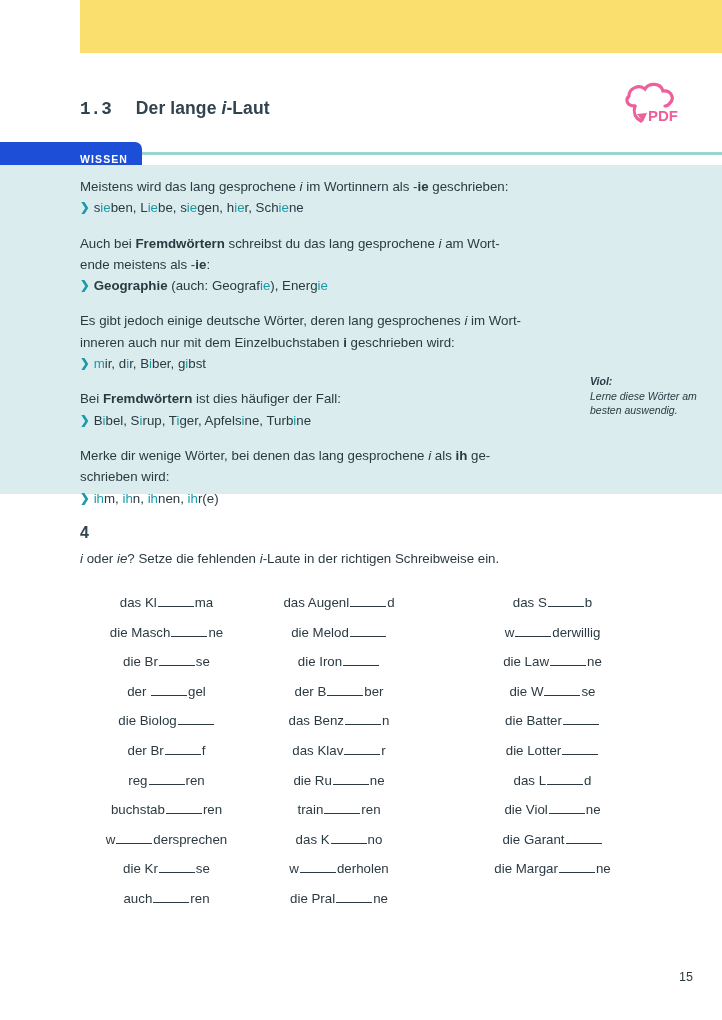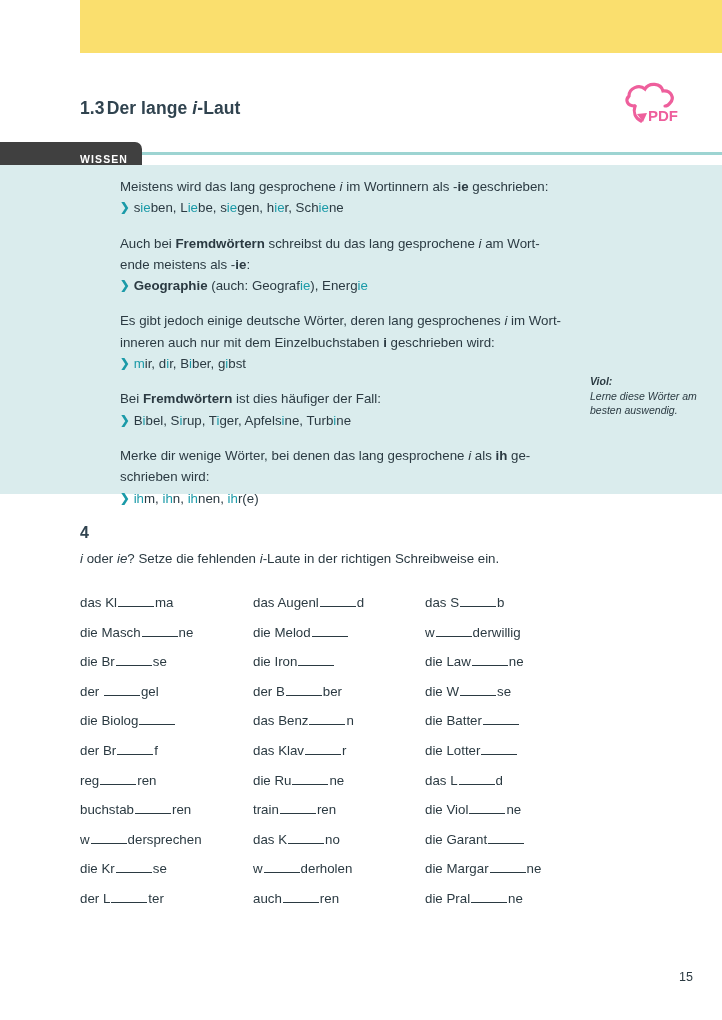--- a/index.html
+++ b/index.html
@@ -30,21 +30,21 @@
   .chapter-head {
     position: absolute;
     left: 80px;
     top: 98px;
     font-size: 17.5px;
     font-weight: bold;
     color: #30434f;
     letter-spacing: 0.1px;
     white-space: nowrap;
   }
-  .chapter-head .num { margin-right: 2px; }
+  .chapter-head .num { margin-right: 24px; font-family: Liberation Mono, monospace; }
   .chapter-head .ital { font-style: italic; }
 
   
   .pdf-icon {
     position: absolute;
     left: 621px;
     top: 80px;
     width: 58px;
     height: 46px;
   }
@@ -57,21 +57,21 @@
     width: 722px;
     height: 3px;
     background: #9dd4d2;
   }
   .wissen-tab {
     position: absolute;
     left: 0;
     top: 142px;
     width: 142px;
     height: 34px;
-    background: #404040;
+    background: #1d4ed8;
     border-radius: 0 7px 7px 0;
     color: #ffffff;
     font-size: 10.5px;
     font-weight: bold;
     letter-spacing: 1.1px;
     display: flex;
     align-items: center;
     padding-left: 80px;
     box-sizing: border-box;
   }
@@ -87,21 +87,21 @@
   }
   .wissen-content {
     position: absolute;
     left: 80px;
     top: 176px;
     width: 500px;
     font-size: 13.3px;
     line-height: 21.3px;
     color: #2b3a42;
   }
-  .para { margin-bottom: 13px; margin-left: 40px; }
+  .para { margin-bottom: 13px; }
   .para:last-child { margin-bottom: 0; }
   .b { font-weight: bold; }
   .i { font-style: italic; }
   .hl { color: #1a9aa8; }
   .bullet-line {
     display: block;
     margin-top: 0;
     white-space: nowrap;
   }
   .chev {
@@ -151,20 +151,21 @@
     width: 600px;
     display: grid;
     grid-template-columns: 173px 172px 255px;
     row-gap: 8.6px;
   }
   .ex-item {
     font-size: 13.3px;
     line-height: 21px;
     color: #2b3a42;
     white-space: nowrap;
+    text-align: center;
   }
   .blank {
     display: inline-block;
     border-bottom: 1.3px solid #2b3a42;
     width: 36px;
     height: 13px;
     margin: 0 1px;
     vertical-align: baseline;
   }
 
@@ -239,18 +240,17 @@
     <div class="ex-item"><span>das L</span><span class="blank"></span><span>d</span></div>
     <div class="ex-item"><span>buchstab</span><span class="blank"></span><span>ren</span></div>
     <div class="ex-item"><span>train</span><span class="blank"></span><span>ren</span></div>
     <div class="ex-item"><span>die Viol</span><span class="blank"></span><span>ne</span></div>
     <div class="ex-item"><span>w</span><span class="blank"></span><span>dersprechen</span></div>
     <div class="ex-item"><span>das K</span><span class="blank"></span><span>no</span></div>
     <div class="ex-item"><span>die Garant</span><span class="blank"></span><span></span></div>
     <div class="ex-item"><span>die Kr</span><span class="blank"></span><span>se</span></div>
     <div class="ex-item"><span>w</span><span class="blank"></span><span>derholen</span></div>
     <div class="ex-item"><span>die Margar</span><span class="blank"></span><span>ne</span></div>
-    <div class="ex-item"><span>der L</span><span class="blank"></span><span>ter</span></div>
     <div class="ex-item"><span>auch</span><span class="blank"></span><span>ren</span></div>
     <div class="ex-item"><span>die Pral</span><span class="blank"></span><span>ne</span></div>
   </div>
 
 <div class="page-number">15</div>
 
 </body></html>

